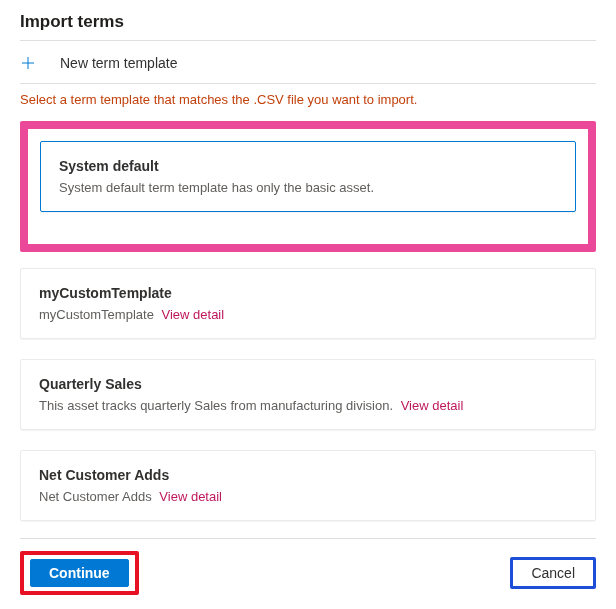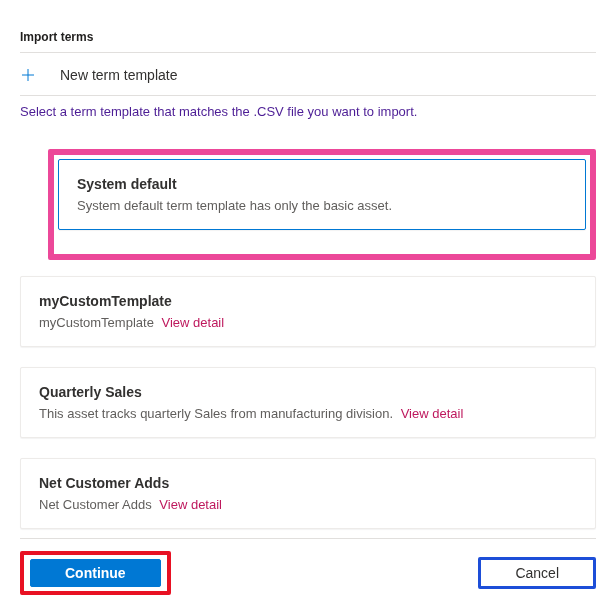--- a/index.html
+++ b/index.html
@@ -8,25 +8,24 @@
       background: #ffffff;
       width: 616px;
       height: 609px;
       position: relative;
       color: #323130;
     }
     .container {
       padding: 12px 20px 20px 20px;
     }
     .page-title {
-      font-size: 12px;
+      font-size: 17px;
       font-weight: 600;
       color: #201f1e;
       margin-bottom: 8px;
-      margin-top: 18px;
     }
     .hr {
       border: none;
       border-top: 1px solid #e1dfdd;
       margin-bottom: 8px;
     }
     .new-template-btn {
       display: flex;
       align-items: center;
       gap: 24px;
@@ -39,40 +38,39 @@
     .plus-icon {
       color: #0078d4;
       width: 16px;
       height: 16px;
       display: inline-flex;
       align-items: center;
       justify-content: center;
     }
     .instruction {
       font-size: 13px;
-      color: #4c1d95;
+      color: #c2410c;
       margin-top: 8px;
-      margin-bottom: 30px;
+      margin-bottom: 14px;
     }
     .template-card {
       border: 1px solid #edebe9;
       border-radius: 2px;
       padding: 16px 18px;
       margin-bottom: 20px;
       background: #ffffff;
       box-shadow: 0 0.3px 0.9px rgba(0,0,0,0.05);
     }
     .template-card.selected {
       border: 1px solid #0078d4;
     }
     .outline-emphasis {
-      border: 6px solid #ec4899;
+      border: 8px solid #ec4899;
       border-radius: 2px;
-      padding: 4px;
-      margin-left: 28px;
+      padding: 12px;
     }
     .template-title {
       font-size: 14px;
       font-weight: 600;
       color: #323130;
       margin-bottom: 6px;
     }
     .template-desc {
       font-size: 13px;
       color: #605e5c;
@@ -96,21 +94,21 @@
     }
     .continue-wrap {
       border: 4px solid #e81123;
       border-radius: 2px;
       padding: 4px 6px;
       display: inline-block;
     }
     .btn {
       font-family: inherit;
       font-size: 14px;
-      padding: 5px 34px;
+      padding: 5px 18px;
       border-radius: 2px;
       cursor: pointer;
       min-width: 80px;
     }
     .btn-primary {
       background: #0078d4;
       color: #ffffff;
       border: 1px solid #0078d4;
       font-weight: 600;
     }

